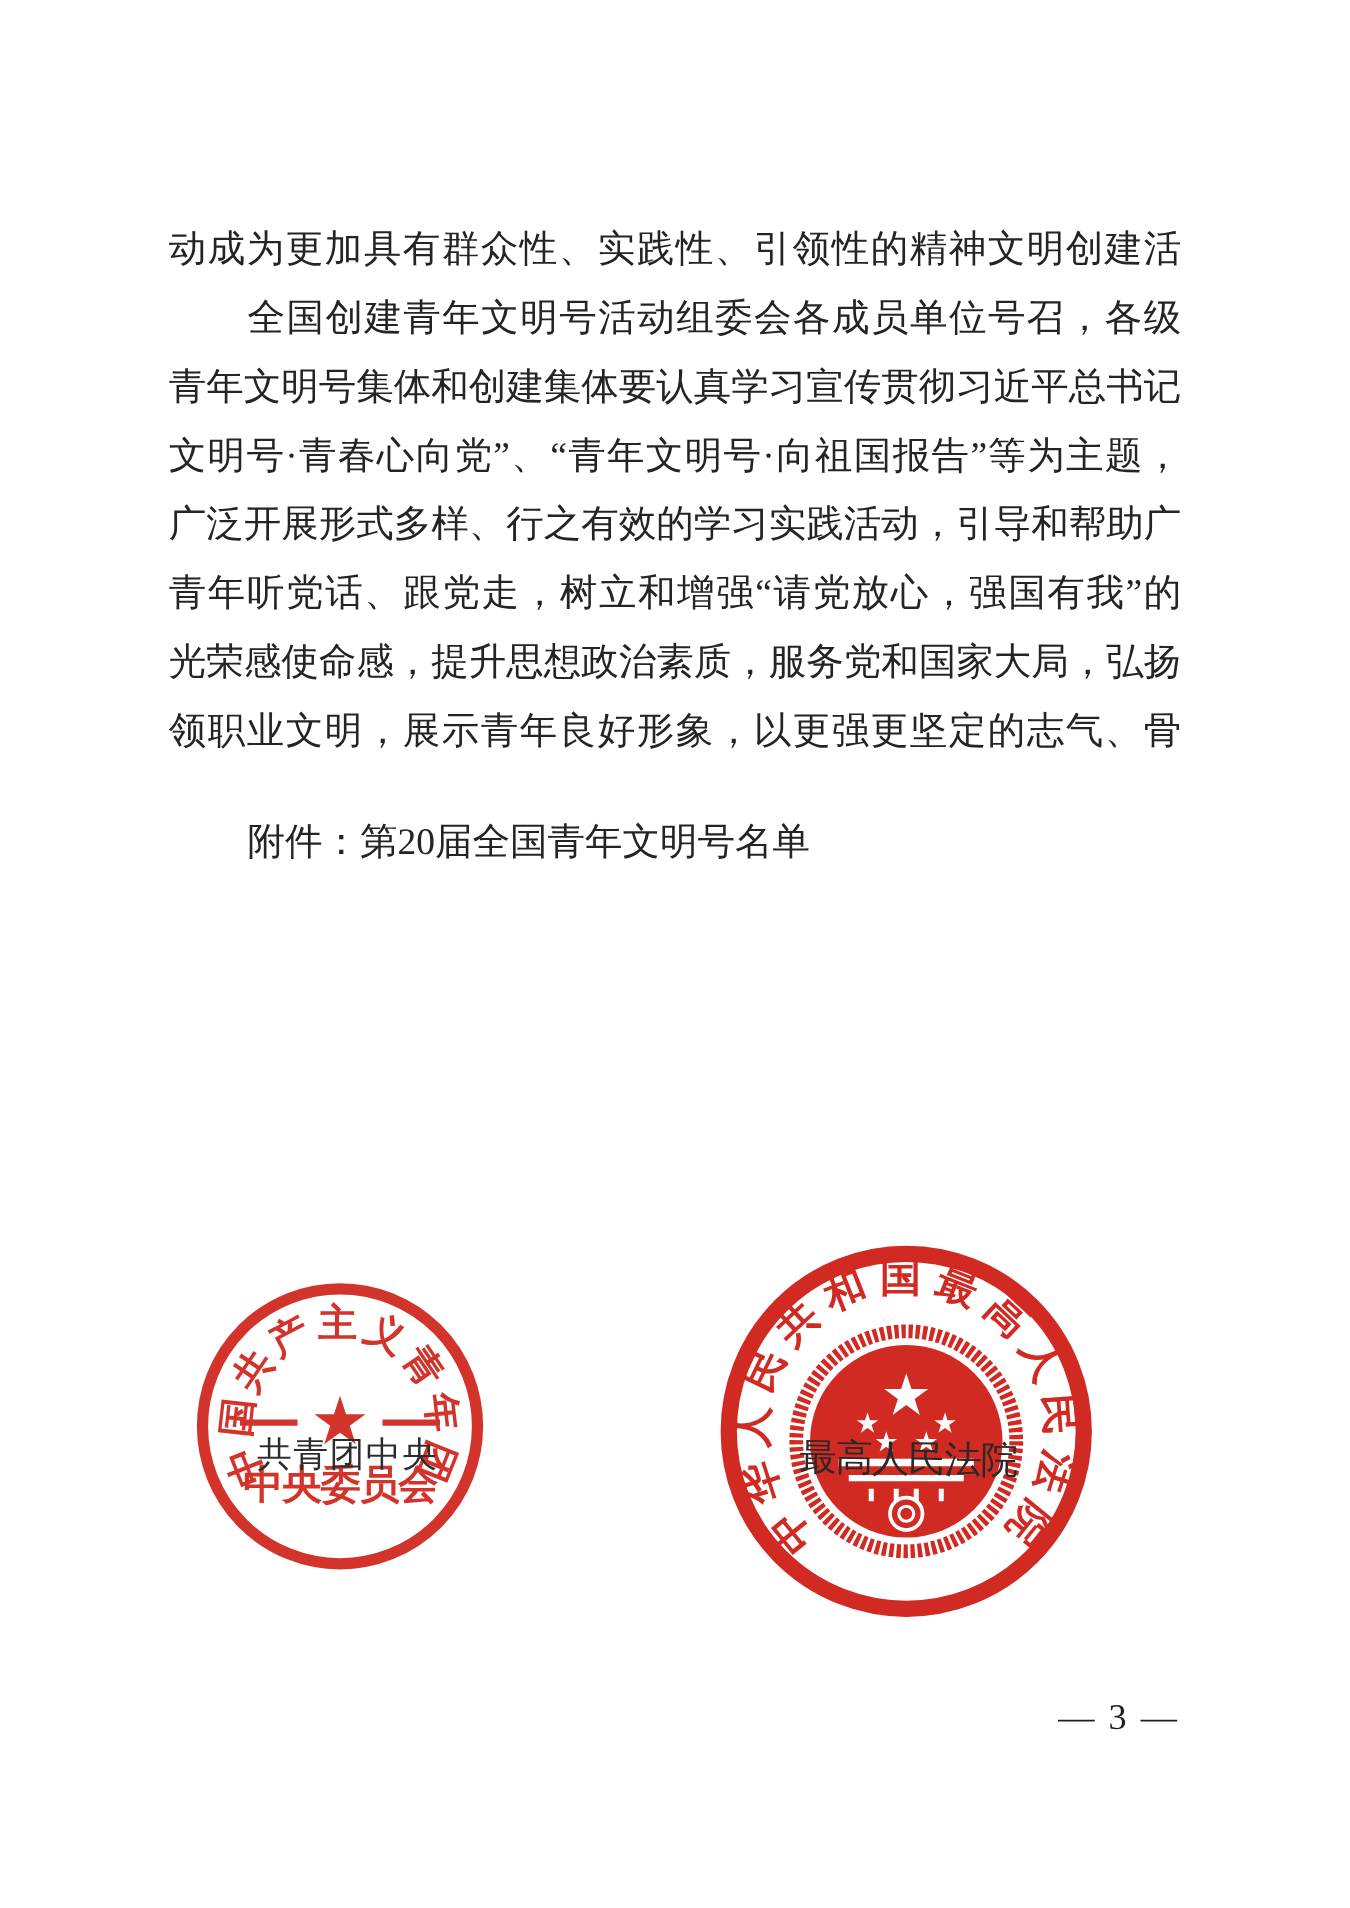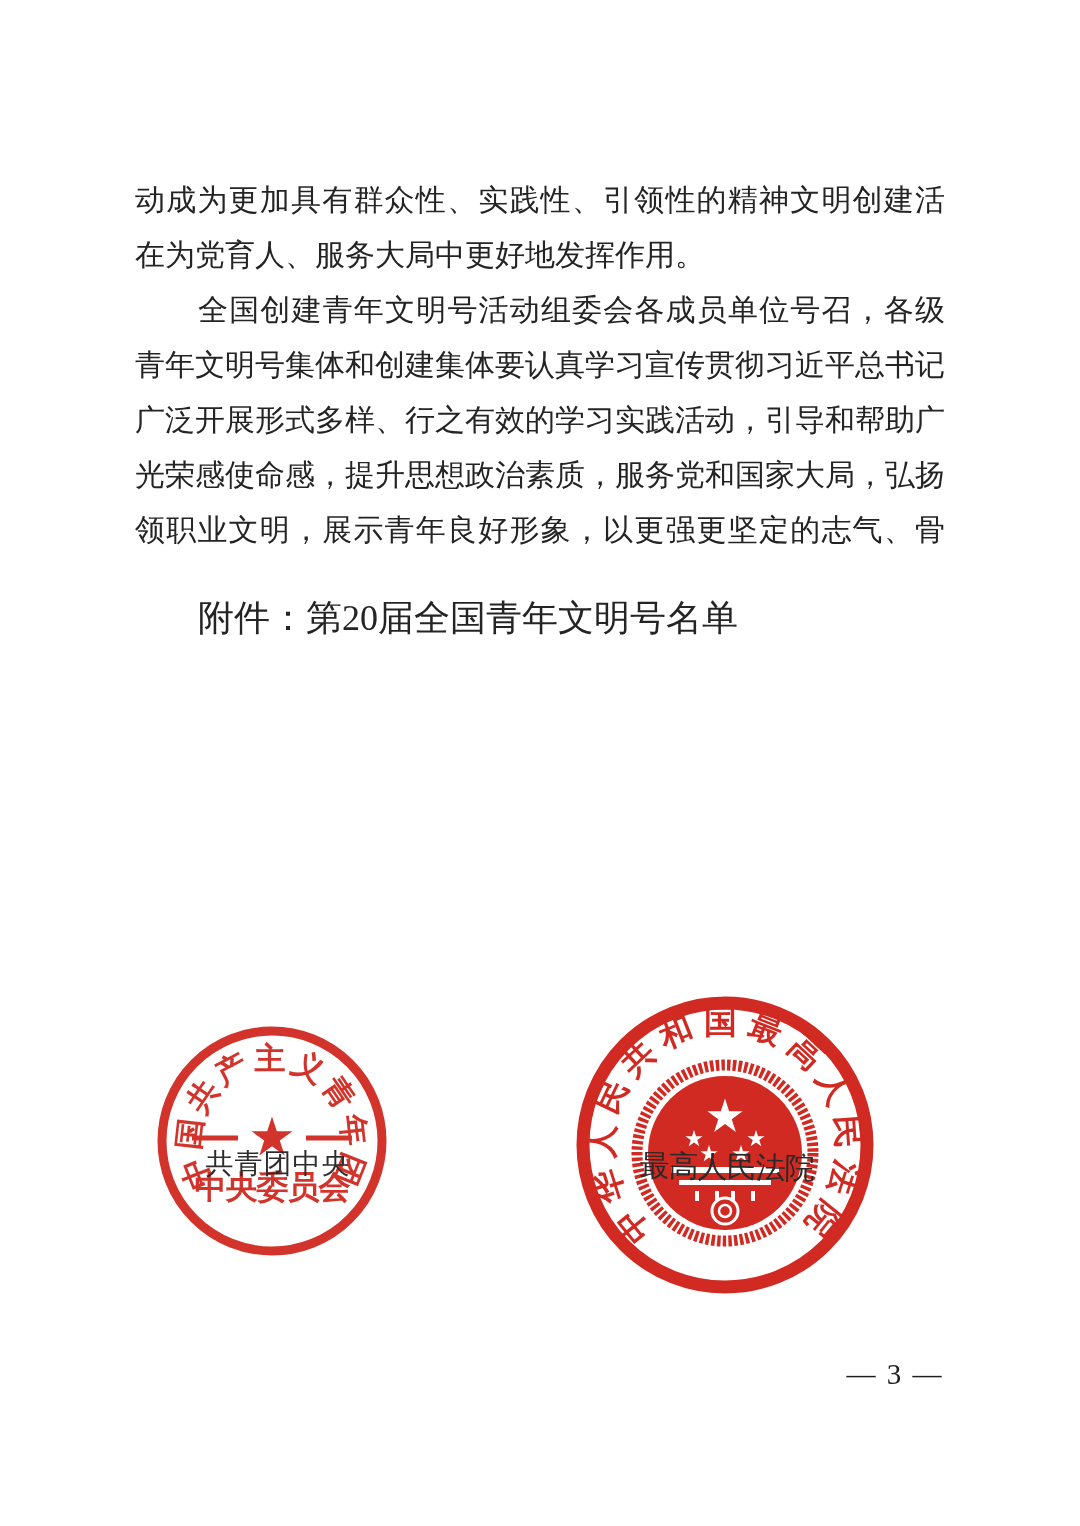--- a/index.html
+++ b/index.html
@@ -17,45 +17,46 @@
   .line{
     height:55px;line-height:55px;font-size:30px;
     white-space:nowrap;color:#242424;
   }
   .line.fill{
     text-align:justify;text-align-last:justify;white-space:normal;
     overflow:hidden;
   }
   .line.indent{text-indent:63px;}
   .attachment{
-    margin-top:34px;height:55px;line-height:55px;font-size:36px;
+    margin-top:34px;height:55px;line-height:55px;font-size:30px;
     text-indent:63px;color:#242424;
   }
   .seal{position:absolute;}
   .seal-youth{left:152px;top:1021px;opacity:.93;}
   .seal-court{left:570px;top:990px;opacity:.97;}
   .seal text{font-family:"Liberation Serif","DejaVu Serif",serif;}
   .arc-text{font-size:31px;font-weight:bold;letter-spacing:4px;}
   .arc-text-court{font-size:33px;font-weight:bold;letter-spacing:9px;}
   .page-number{
     position:absolute;left:800px;top:1358px;width:190px;
     text-align:center;font-size:29px;color:#1f1f1f;letter-spacing:2px;
   }
 </style>
 </head>
 <body>
 
 <div class="page">
 
   <div class="body-text">
     <div class="line fill">动成为更加具有群众性、实践性、引领性的精神文明创建活动，</div>
-    <div class="line">在为党育人、服务大局中更好地发挥作用。</div>
     <div class="line fill indent">全国创建青年文明号活动组委会各成员单位号召，各级各类</div>
     <div class="line fill">青年文明号集体和创建集体要认真学习宣传贯彻习近平总书记在</div>
+    <div class="line fill">文明号·青春心向党”、“青年文明号·向祖国报告”等为主题，</div>
     <div class="line fill">广泛开展形式多样、行之有效的学习实践活动，引导和帮助广大</div>
+    <div class="line fill">青年听党话、跟党走，树立和增强“请党放心，强国有我”的</div>
     <div class="line fill">光荣感使命感，提升思想政治素质，服务党和国家大局，弘扬引</div>
     <div class="line fill">领职业文明，展示青年良好形象，以更强更坚定的志气、骨气、</div>
     <div class="attachment">附件：第20届全国青年文明号名单</div>
   </div>
 
   <svg class="seal seal-youth" width="240" height="240" viewBox="-120 -120 240 240">
     <defs>
       <path id="star" d="M 0,-10 L -2.25,-3.09 L -9.51,-3.09 L -3.63,1.18 L -5.88,8.09 L 0,3.82 L 5.88,8.09 L 3.63,1.18 L 9.51,-3.09 L 2.25,-3.09 Z"></path>
       <path id="arcL" d="M -59,41.3 A 72,72 0 1 1 59,41.3" fill="none"></path>
     </defs>

